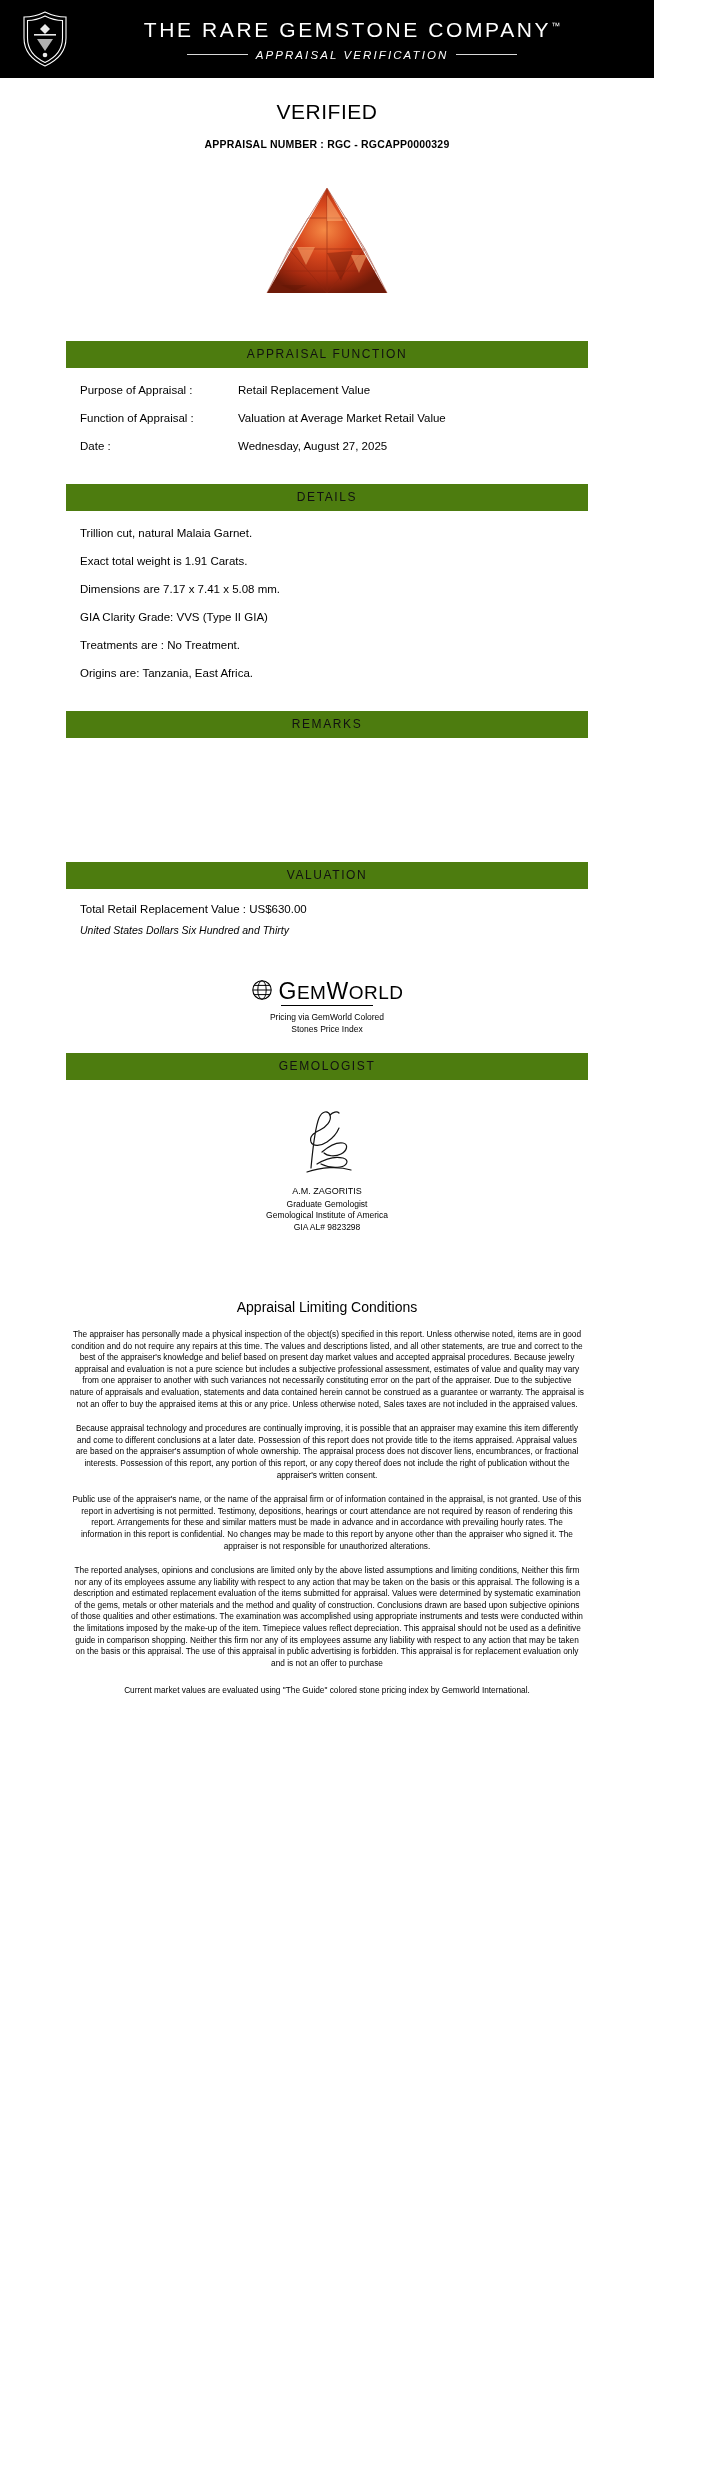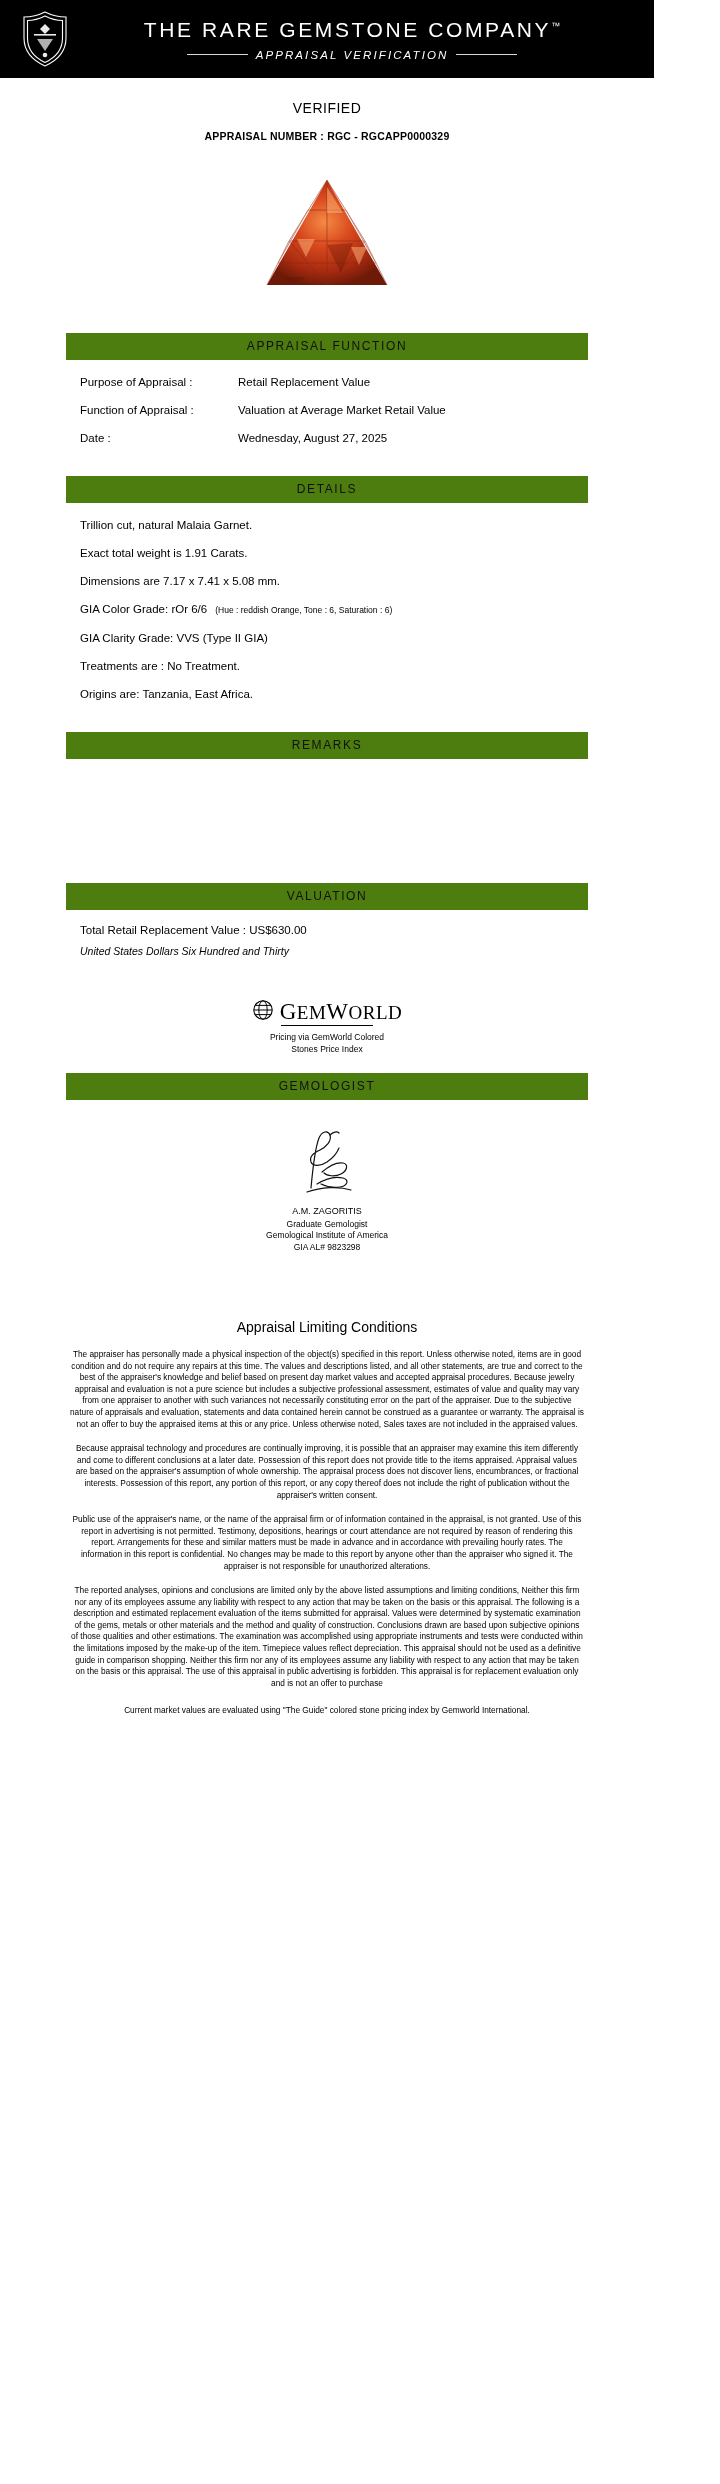--- a/index.html
+++ b/index.html
@@ -78,21 +78,21 @@
   }
 
   
   .body-wrap {
     padding: 0 66px;
     box-sizing: border-box;
   }
 
   .verified-title {
     text-align: center;
-    font-size: 14px;
+    font-size: 21px;
     letter-spacing: .5px;
     margin-top: 22px;
   }
   .appraisal-number {
     text-align: center;
     font-size: 10.5px;
     font-weight: bold;
     margin-top: 14px;
     letter-spacing: .2px;
   }
@@ -164,21 +164,21 @@
     margin-top: 42px;
     text-align: center;
   }
   .gemworld-logo {
     display: inline-flex;
     align-items: center;
     justify-content: center;
     gap: 6px;
   }
   .gw-name {
-    font-family: Liberation Serif, serif;
+    font-family: Liberation Sans, sans-serif;
     font-size: 19px;
     letter-spacing: .5px;
   }
   .gw-name .cap { font-size: 23px; }
   .gw-rule {
     width: 92px;
     height: 1px;
     background: #000;
     margin: 0 auto;
   }
@@ -315,23 +315,20 @@
         <div class="kv-label">Date :</div>
         <div class="kv-value">Wednesday, August 27, 2025</div>
       </div>
     </div>
 
     <div class="section-bar">DETAILS</div>
     <div class="sec-body">
       <div class="detail-line">Trillion cut, natural Malaia Garnet.</div>
       <div class="detail-line">Exact total weight is 1.91 Carats.</div>
       <div class="detail-line">Dimensions are 7.17 x 7.41 x 5.08 mm.</div>
-      <div class="detail-line">
-        <span>GIA Color Grade: rOr 6/6</span><span class="detail-note">(Hue : reddish Orange, Tone : 6, Saturation : 6)</span>
-      </div>
       <div class="detail-line">GIA Clarity Grade: VVS (Type II GIA)</div>
       <div class="detail-line">Treatments are : No Treatment.</div>
       <div class="detail-line">Origins are: Tanzania, East Africa.</div>
     </div>
 
     <div class="section-bar">REMARKS</div>
     <div class="sec-body remarks-body"></div>
 
     <div class="section-bar">VALUATION</div>
     <div class="valuation-body">

